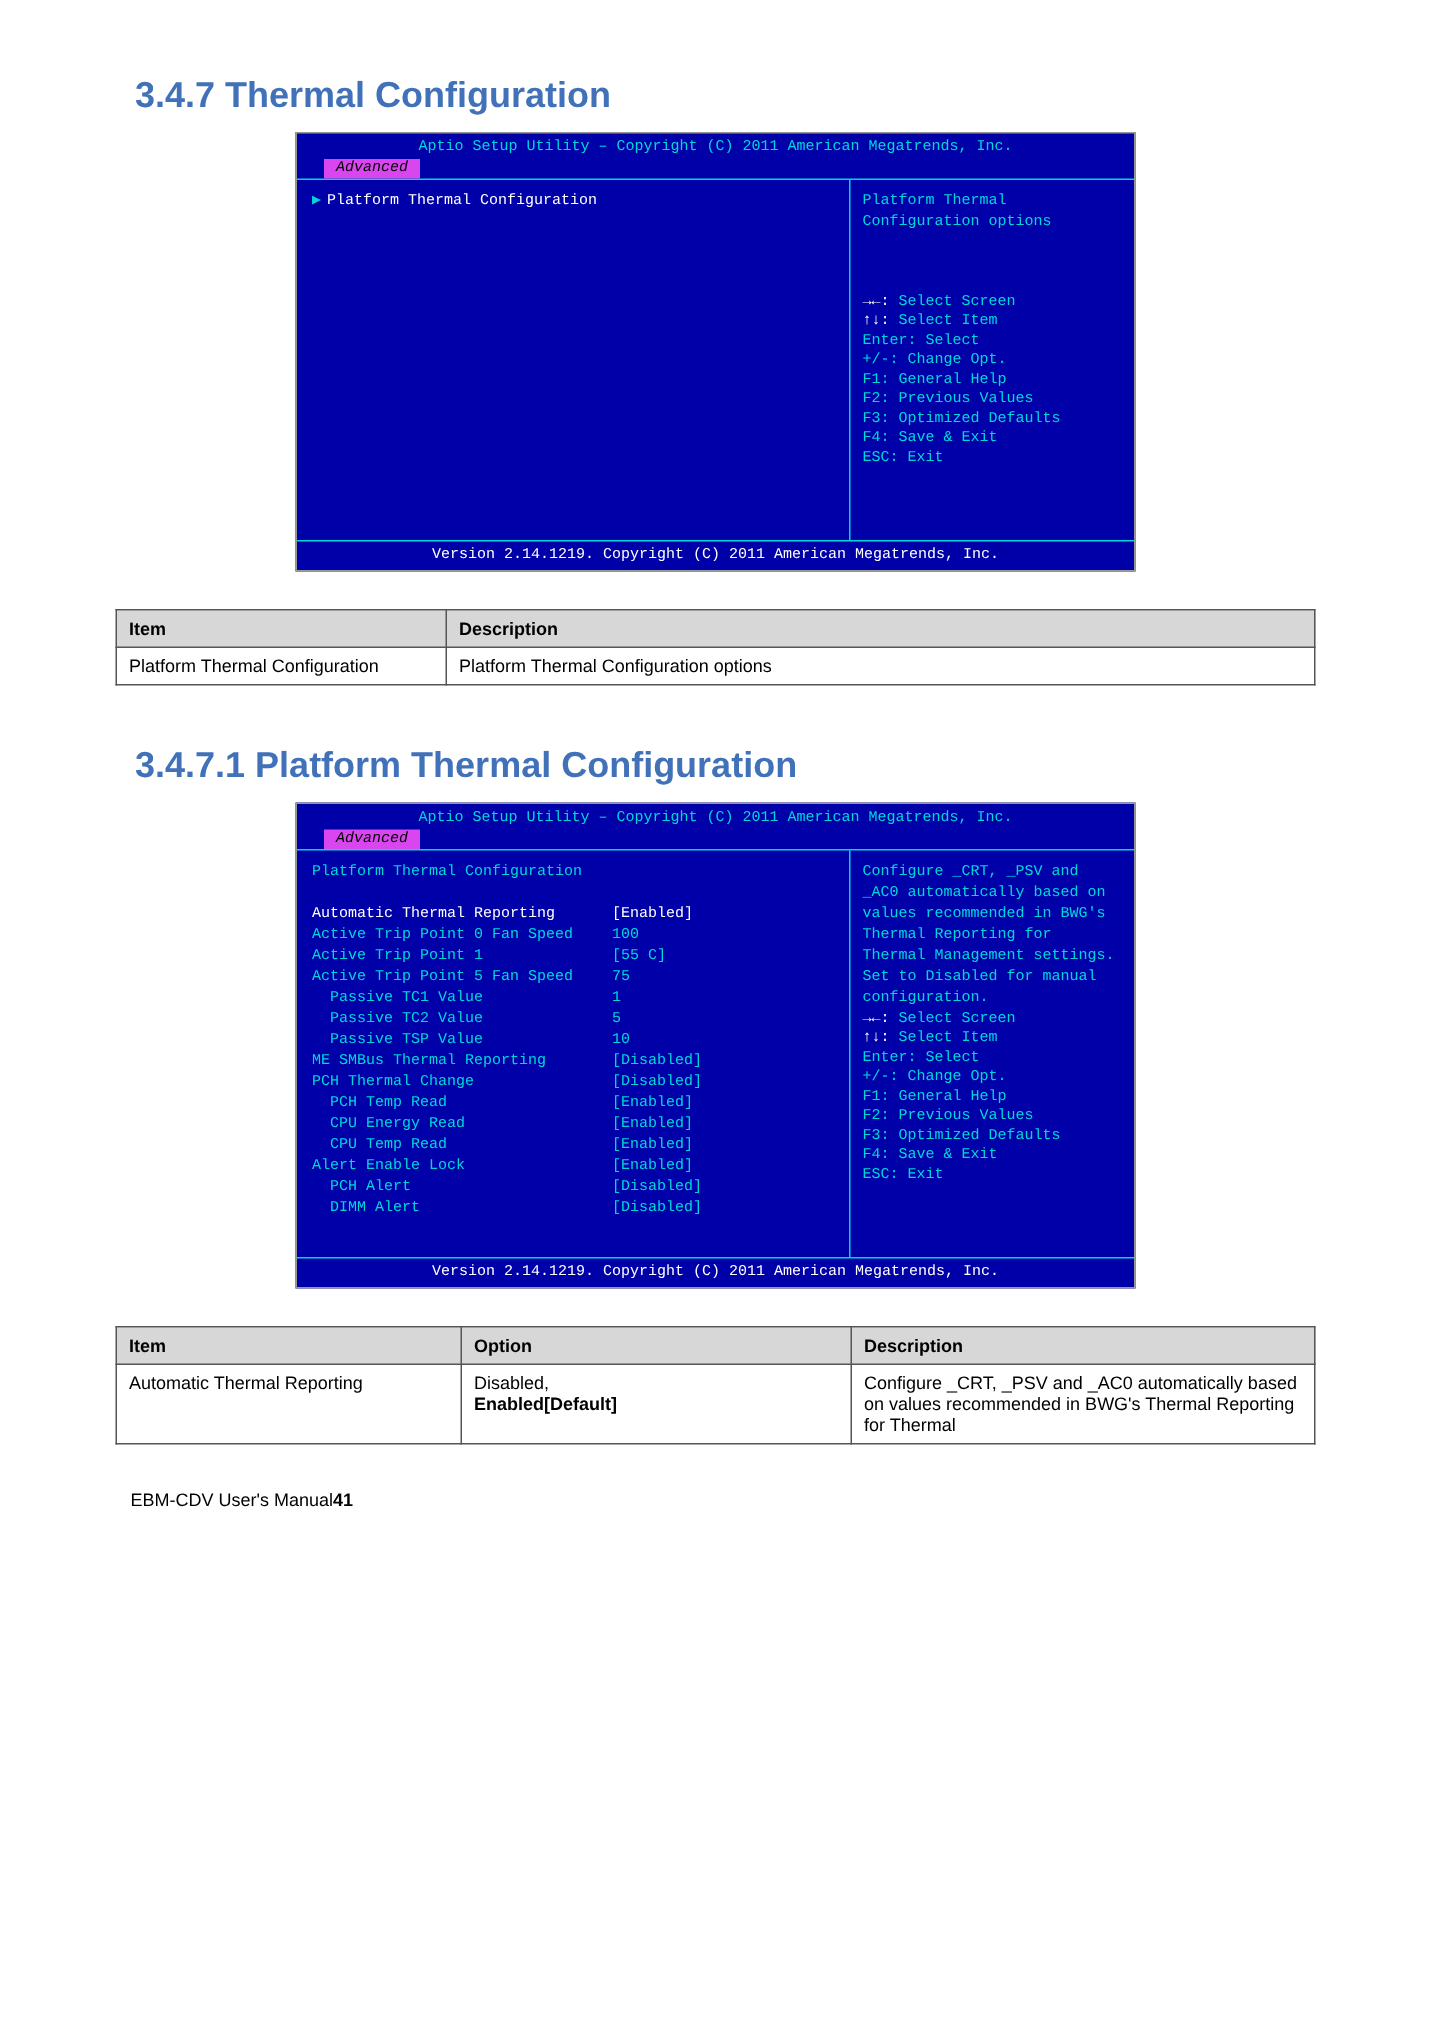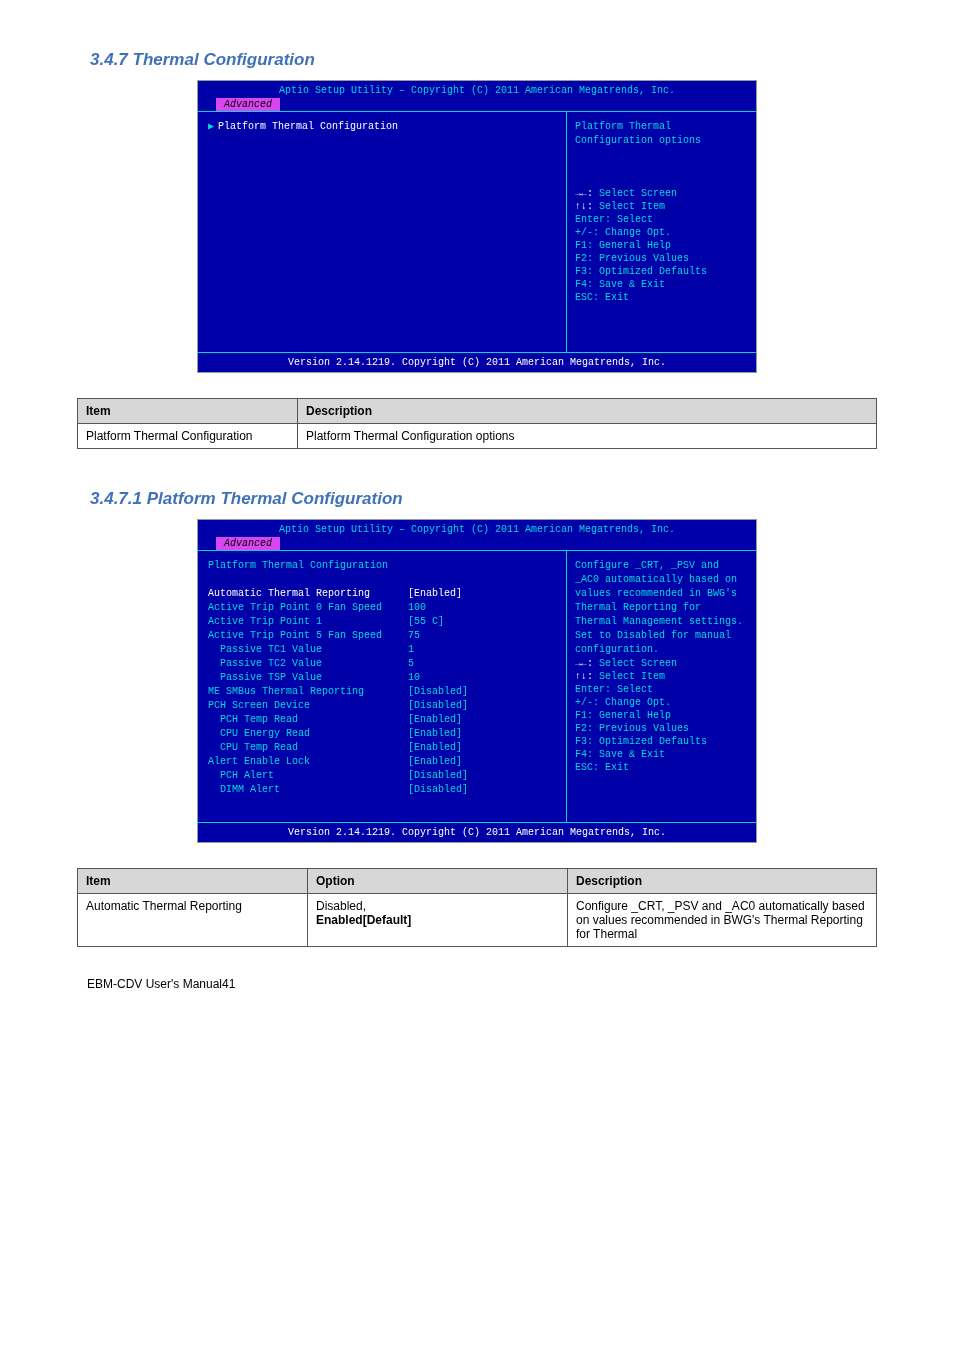--- a/index.html
+++ b/index.html
@@ -1,18 +1,18 @@
 <!DOCTYPE html>
 <html><head>
   <meta charset="utf-8">
   <style>
     * { margin: 0; padding: 0; box-sizing: border-box; }
     body { width: 954px; background: #fff; font-family: Arial, sans-serif; padding: 20px 0; }
     
-    .section-heading { font-family: Arial, sans-serif; font-size: 17px; font-style: italic; font-weight: bold; color: #4171b8; padding: 30px 90px 10px; }
+    .section-heading { font-family: Arial, sans-serif; font-size: 24px; font-weight: bold; color: #4171b8; padding: 30px 90px 10px; }
     
     .bios-container { width: 560px; margin: 0 auto; background: #0000a8; font-family: "Courier New", monospace; font-size: 10px; color: #fff; border: 1px solid #999; }
     .bios-header { text-align: center; color: #00d8d8; padding: 4px 0 2px; font-size: 10px; }
     .bios-tab-row { padding: 0 18px; }
     .bios-tab { display: inline-block; background: #d946ef; color: #000; padding: 1px 8px; font-size: 10px; font-style: italic; }
     .bios-body { display: flex; border-top: 1px solid #00d8d8; }
     .bios-left { flex: 1; padding: 8px 10px; min-height: 240px; }
     .bios-right { width: 190px; border-left: 1px solid #00d8d8; padding: 8px; display: flex; flex-direction: column; }
     .bios-line { display: flex; line-height: 14px; color: #00d8d8; }
     .bios-line.white { color: #fff; }
@@ -24,21 +24,21 @@
     .hb-line { white-space: pre; }
     .hb-cyan { color: #00d8d8; }
     .hb-white { color: #fff; }
     .bios-footer { text-align: center; color: #fff; border-top: 1px solid #00d8d8; padding: 4px 12px; font-size: 10px; }
     
     .doc-table { width: 800px; margin: 25px auto 10px; border-collapse: collapse; font-family: Arial, sans-serif; font-size: 12px; }
     .doc-table th { background: #d7d7d7; border: 1px solid #555; padding: 5px 8px; text-align: left; font-weight: bold; }
     .doc-table td { border: 1px solid #555; padding: 5px 8px; vertical-align: top; }
     
     .page-footer { width: 800px; margin: 30px auto 0; display: flex; justify-content: flex-start; font-family: Arial, sans-serif; font-size: 12px; padding: 0 10px; }
-    .footer-right { font-weight: normal; }
+    .footer-right { font-weight: bold; }
   </style>
 </head>
 <body>
 
 <div class="section-heading">3.4.7  Thermal Configuration</div>
 
 <div class="bios-container">
   <div class="bios-header">Aptio Setup Utility – Copyright (C) 2011 American Megatrends, Inc.</div>
   <div class="bios-tab-row">
     <span class="bios-tab">Advanced</span>
@@ -129,21 +129,21 @@
           </div>
           <div class="bios-line">
             <span class="bios-label">ME SMBus Thermal Reporting</span>
             <span class="bios-value">[Disabled]</span>
           </div>
           <div class="bios-line">
             <span class="bios-label"></span>
             <span class="bios-value"></span>
           </div>
           <div class="bios-line">
-            <span class="bios-label">PCH Screen Device</span>
+            <span class="bios-label">PCH Thermal Change</span>
             <span class="bios-value">[Disabled]</span>
           </div>
           <div class="bios-line">
             <span class="bios-label">  PCH Temp Read</span>
             <span class="bios-value">[Enabled]</span>
           </div>
           <div class="bios-line">
             <span class="bios-label">  CPU Energy Read</span>
             <span class="bios-value">[Enabled]</span>
           </div>

